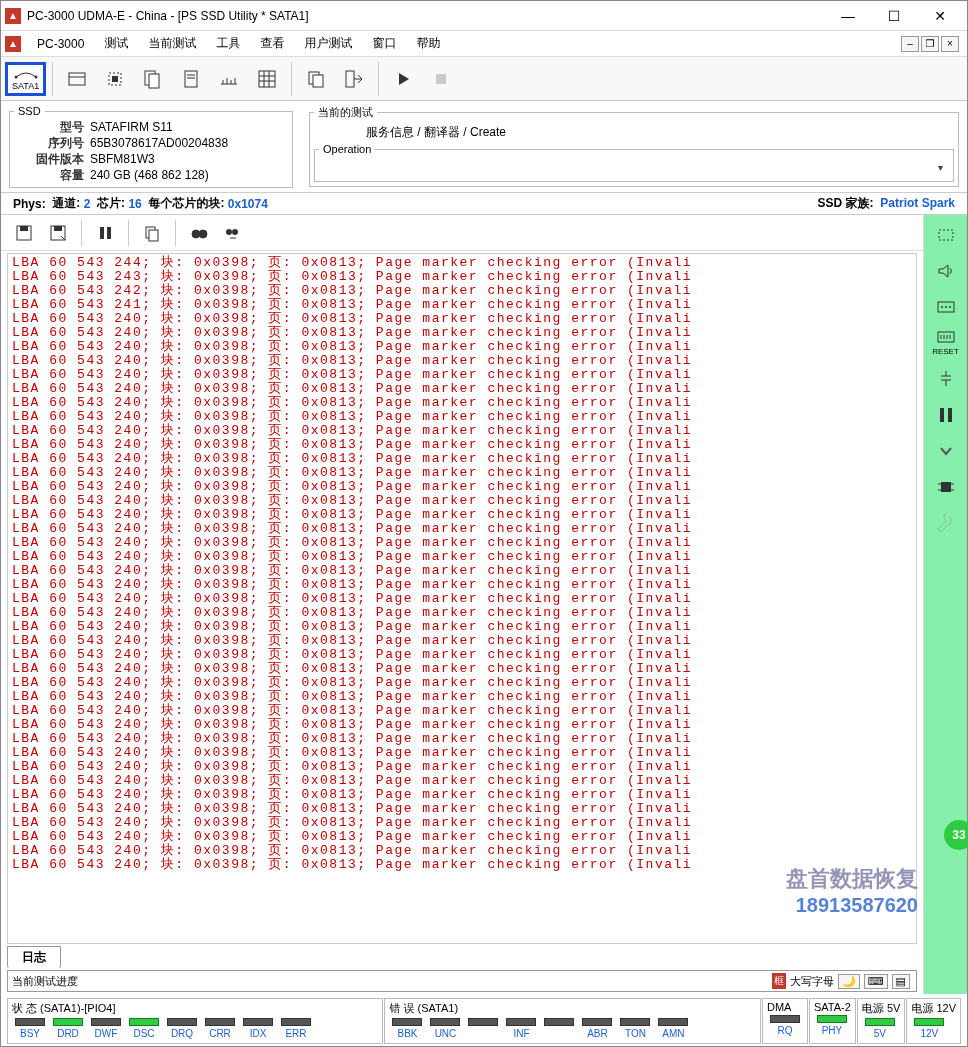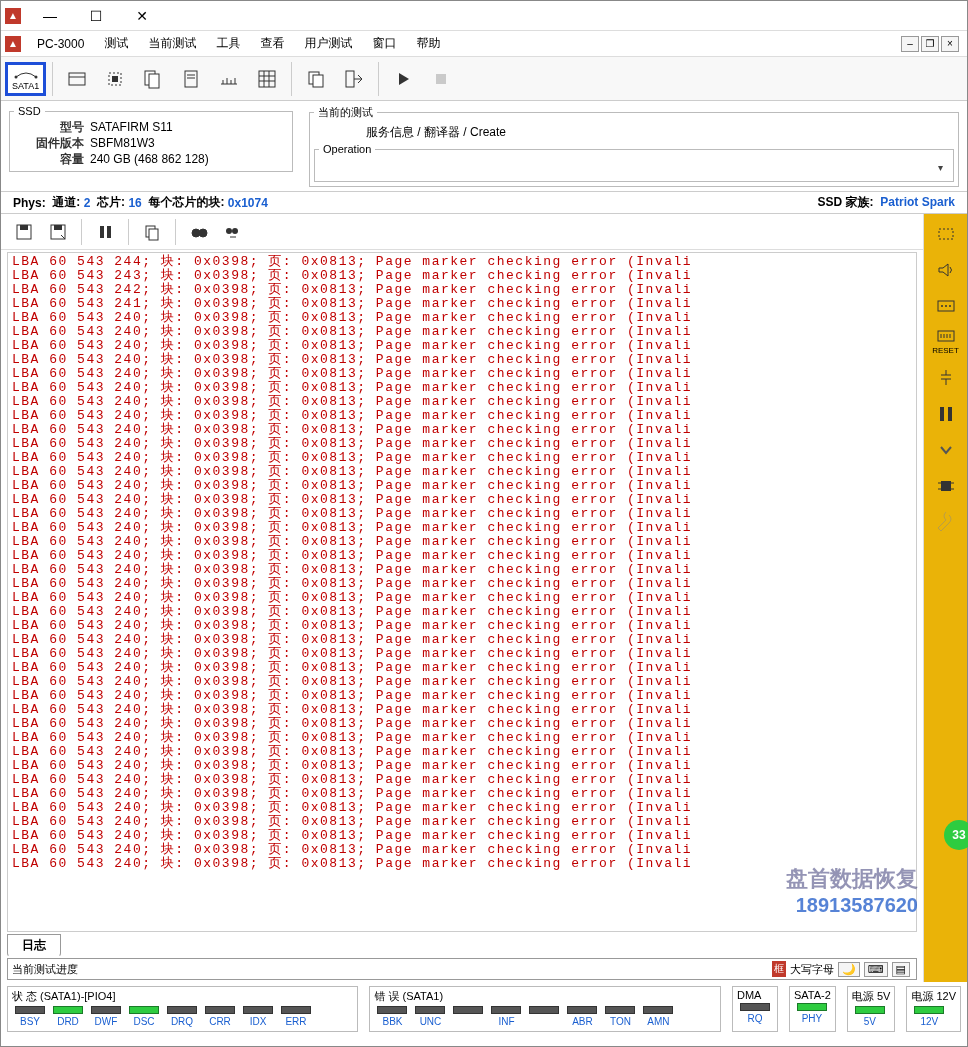--- a/index.html
+++ b/index.html
@@ -36,49 +36,50 @@
 .physline .right { margin-left: auto; }
 .subtoolbar { height: 36px; display: flex; align-items: center; padding: 2px 8px; gap: 4px; border-bottom:1px solid #ddd;}
 .stbtn { width: 30px; height: 30px; display: flex; align-items: center; justify-content: center; cursor: pointer; border: 1px solid transparent; }
 .stbtn svg{width:18px;height:18px;}
 .stsep { width: 1px; height: 26px; background: #ccc; margin: 0 4px; }
 .main-row { flex: 1; display: flex; min-height: 0; }
 .logarea { flex: 1; display: flex; flex-direction: column; min-width: 0; }
 .logtext { flex: 1; overflow: auto; font-family: "Courier New", monospace; font-size: 13px; line-height: 14px; padding: 2px 4px; color: #c00000; white-space: pre; letter-spacing: 1.5px; background:#fff; border:1px solid #ccc; margin:2px 6px;}
 .tabbar { height: 22px; display: flex; align-items: flex-start; padding: 0 6px; }
 .tab { padding: 2px 14px; border: 1px solid #999; border-bottom: 1px solid #fff; background: #fff; font-size: 12px; cursor: pointer; border-radius: 0 0 4px 4px; font-weight:bold;}
-.sidetoolbar { width: 44px; display: flex; flex-direction: column; align-items: center; padding: 6px 2px; gap: 8px; border-left: 1px solid #ddd; background:#eab308;}
+.sidetoolbar { width: 44px; display: flex; flex-direction: column; align-items: center; padding: 6px 2px; gap: 8px; border-left: 1px solid #ddd; background:#86efac;}
 .sidebtn { width: 32px; height: 28px; display: flex; align-items: center; justify-content: center; cursor: pointer; border:1px solid transparent; font-size:10px; text-align:center;}
 .sidebtn svg{width:22px;height:22px;}
 .reset-lbl { font-size: 8px; line-height: 8px; }
 .progressline { height: 22px; border: 1px solid #999; margin: 2px 6px; display: flex; align-items: center; padding: 0 4px; font-size: 11px; background:#fff; position:relative;}
 .status-tray { position:absolute; right:6px; top:2px; display:flex; align-items:center; gap:4px; font-size:11px;}
 .tray-btn{border:1px solid #999; padding:0 3px; background:#f5f5f5; cursor:pointer; font-size:11px;}
 .caps-ind{background:#c0392b;color:#fff;padding:1px 2px;font-size:10px;}
-.statusgrid { display: flex; padding: 4px 6px 14px; gap: 11px; align-items: stretch; }
+.statusgrid { display: flex; padding: 4px 6px 2px; gap: 1px; align-items: stretch; }
 .sgroup { border: 1px solid #bbb; padding: 2px 4px 4px; display:flex; flex-direction:column;}
 .sgroup .glabel { font-size: 11px; margin-bottom: 2px; }
 .leds { display: flex; gap: 2px; }
 .led { width: 36px; display: flex; flex-direction: column; align-items: center; gap: 2px; }
 .led .bar { width: 30px; height: 8px; background: #555; border: 1px solid #333; }
 .led .bar.on { background: #2ecc40; border-color: #1a7a28; }
 .led .lbl { font-size: 10px; color: #1a5fd0; }
 .sgrow { flex:1;}
 .watermark { position: absolute; right: 50px; bottom: 130px; text-align: right; pointer-events: none; }
 .watermark .t1 { font-size: 22px; color: rgba(60,60,120,0.55); font-weight: bold; }
 .watermark .t2 { font-size: 20px; color: rgba(30,90,200,0.75); font-weight: bold; }
 .badge { position: absolute; right: -6px; top: 820px; width: 30px; height: 30px; border-radius: 50%; background: #2ecc40; color: #fff; display: flex; align-items: center; justify-content: center; font-size: 12px; font-weight: bold; }
 </style>
 </head>
 <body>
 
 <div class="window">
 
   <div class="titlebar">
     <div class="icon">▲</div>
+    <div class="title">PC-3000 UDMA-E - China - [PS SSD Utility * SATA1]</div>
     <div class="winbtns">
       <div class="winbtn">—</div>
       <div class="winbtn">☐</div>
       <div class="winbtn close">✕</div>
     </div>
   </div>
 
   <div class="menubar">
     <div class="icon">▲</div>
     <span class="mi" style="font-weight:normal;">PC-3000</span>
@@ -177,20 +178,24 @@
 
   <div class="infobar">
     <div class="ssd-panel">
       <fieldset class="fieldset">
         <legend>SSD</legend>
         <div class="kv">
             <span class="k">型号</span>
             <span class="v">SATAFIRM   S11</span>
           </div>
         <div class="kv">
+            <span class="k">序列号</span>
+            <span class="v">65B3078617AD00204838</span>
+          </div>
+        <div class="kv">
             <span class="k">固件版本</span>
             <span class="v">SBFM81W3</span>
           </div>
         <div class="kv">
             <span class="k">容量</span>
             <span class="v">240 GB (468 862 128)</span>
           </div>
       </fieldset>
     </div>
     <div class="test-panel">

